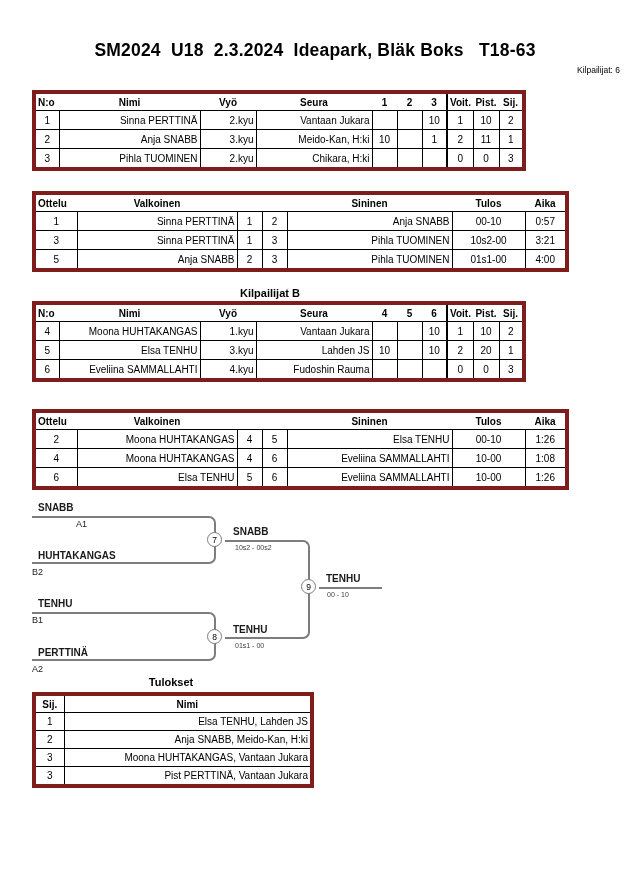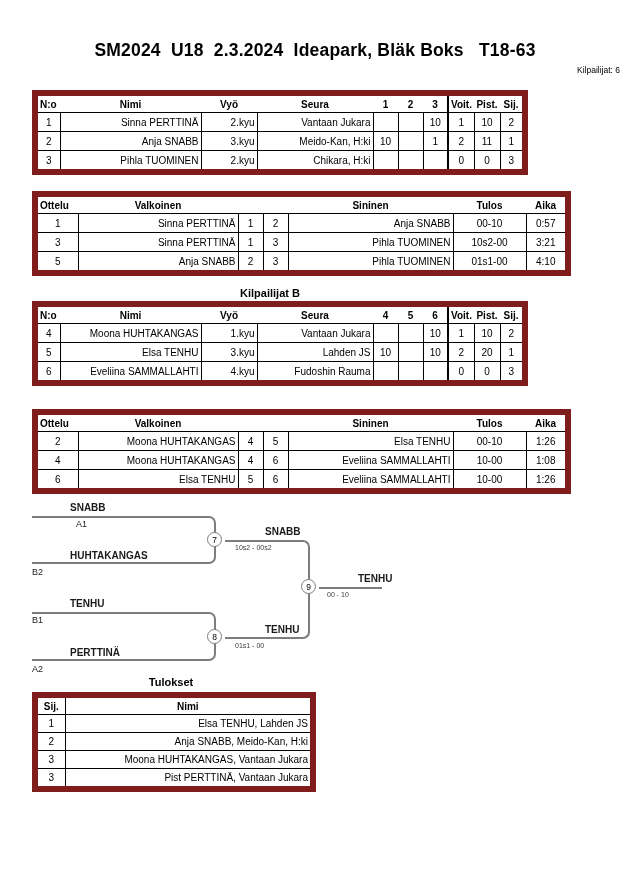--- a/index.html
+++ b/index.html
@@ -12,21 +12,21 @@
     top:40px;left:0;width:630px;text-align:center;
     font-size:17.5px;font-weight:bold;white-space:pre;letter-spacing:.2px;
   }
   .sec-head{
     left:0;width:540px;text-align:center;font-size:11px;font-weight:bold;
   }
   .participants{
     top:65px;left:460px;width:160px;text-align:right;font-size:8.5px;
   }
   table{border-collapse:collapse;table-layout:fixed;background:#fff;}
-  table.t{border:6px solid #7f1d1d;}
+  table.t{border:4px solid #7f1d1d;}
   .t th{
     font-size:10px;font-weight:bold;border:0;border-bottom:1px solid #000;
     padding:0 2px;height:16px;white-space:nowrap;overflow:hidden;
   }
   .t td{
     font-size:10px;border:1px solid #000;padding:0 2px;height:18px;
     white-space:nowrap;overflow:hidden;vertical-align:middle;
   }
   .t td.h17{height:17px;}
   .t .bl2{border-left:2px solid #000 !important;}
@@ -43,21 +43,21 @@
     border-radius:0 7px 7px 0;
   }
   .wpath-up{
     left:195px;width:85px;
     border-top:2px solid #7d7d7d;border-right:2px solid #7d7d7d;border-radius:0 7px 0 0;
   }
   .wpath-down{
     left:195px;width:85px;
     border-bottom:2px solid #7d7d7d;border-right:2px solid #7d7d7d;border-radius:0 0 7px 0;
   }
-  .bname{font-size:10px;font-weight:600;color:#1a1a1a;white-space:nowrap;margin-left:32px;}
+  .bname{font-size:10px;font-weight:600;color:#1a1a1a;white-space:nowrap;}
   .bseed{font-size:9px;color:#1a1a1a;}
   .bscore{font-size:7px;color:#3c3c3c;white-space:nowrap;}
   .mcircle{
     width:15px;height:15px;border:1.5px solid #7d7d7d;border-radius:50%;background:#fff;
     font-size:8.5px;color:#000;text-align:center;line-height:15px;z-index:3;
   }
   .fline{border-top:2px solid #7d7d7d;}
 </style>
 </head>
 <body>
@@ -170,21 +170,21 @@
     <td class="c">10s2-00</td>
     <td class="c">3:21</td>
   </tr>
   <tr>
     <td class="c">5</td>
     <td class="l">Anja SNABB</td>
     <td class="c">2</td>
     <td class="c">3</td>
     <td class="l">Pihla TUOMINEN</td>
     <td class="c">01s1-00</td>
-    <td class="c">4:10</td>
+    <td class="c">4:00</td>
   </tr>
 </tbody>
   </table>
 
 <div class="abs sec-head" style="top:287px;">Kilpailijat B</div>
 <table class="t abs" style="top:301px;left:32px;width:490px;">
   <colgroup>
       <col style="width:25px">
       <col style="width:141px">
       <col style="width:56px">

